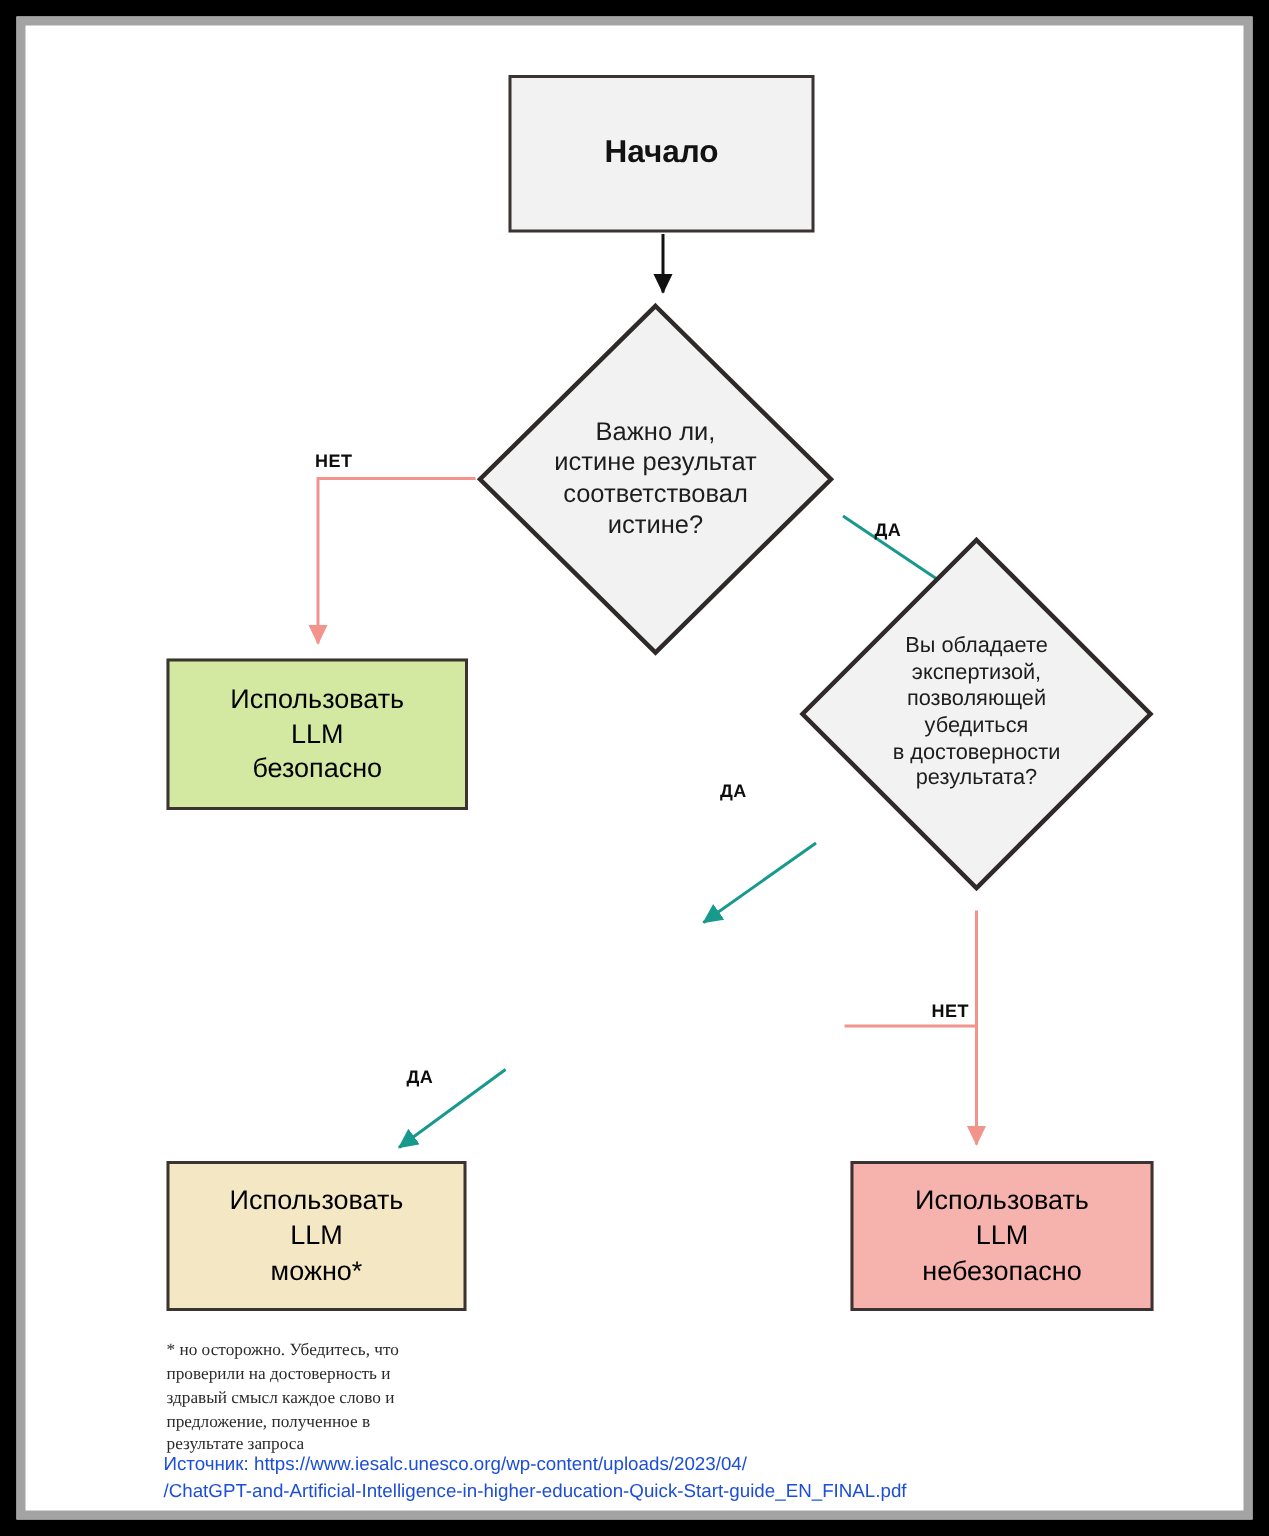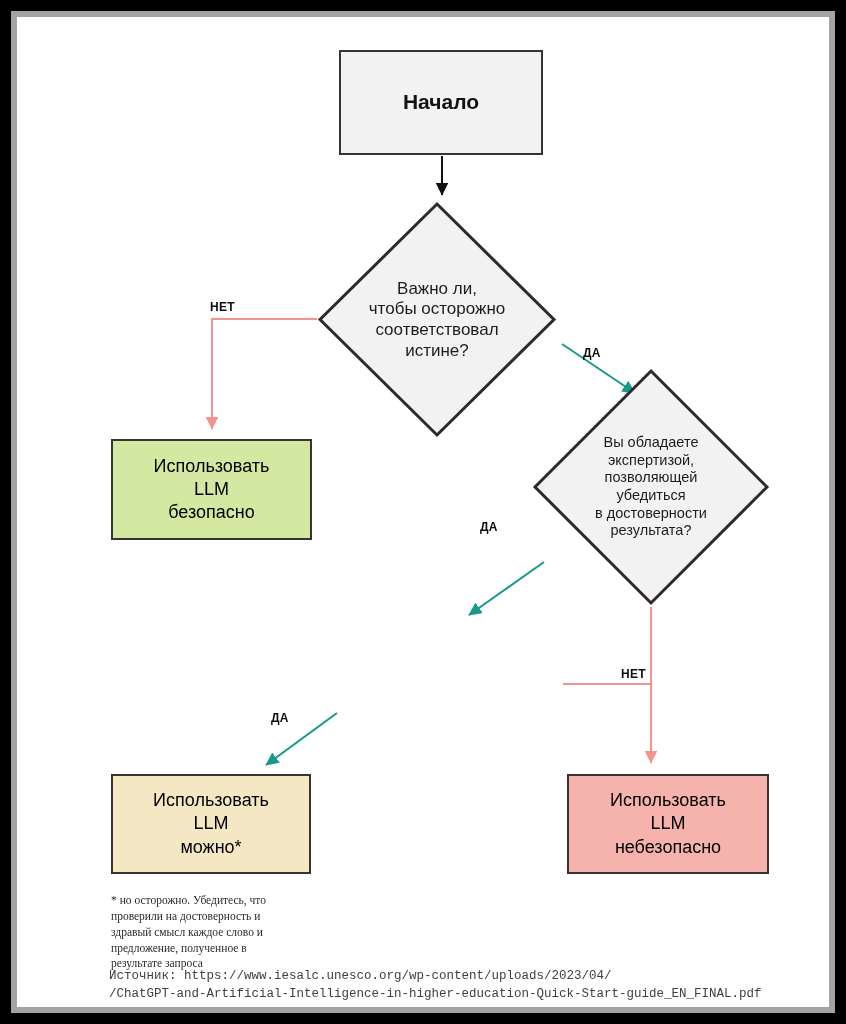--- a/index.html
+++ b/index.html
@@ -124,21 +124,21 @@
   #decision-truth {
     left: 300px;
     top: 184px;
     width: 240px;
     height: 237px;
   }
   #decision-truth .dtxt { font-size: 17px; }
 
   #decision-expertise {
     left: 515px;
-    top: 351px;
+    top: 340px;
     width: 238px;
     height: 238px;
   }
   #decision-expertise .dtxt { font-size: 14.5px; }
 
   #decision-responsibility {
     left: 303px;
     top: 549px;
     width: 241px;
     height: 237px;
@@ -173,23 +173,22 @@
     white-space: pre-line;
     font-family: Liberation Serif, serif;
   }
   #source {
     position: absolute;
     left: 92px;
     top: 950px;
     width: 680px;
     font-size: 12.5px;
     line-height: 1.45;
-    color: #404040;
-    white-space: pre-line;
-    font-family: Liberation Mono, monospace;
+    color: #1d4ed8;
+    white-space: pre-line;
   }
 </style>
 </head>
 <body>
 
 <div id="page">
   <div id="canvas">
 
     <svg id="wires" viewBox="0 0 846 1024">
       <defs>
@@ -222,21 +221,21 @@
 
     <div class="node rect" id="start-node">
       <div class="txt">Начало</div>
     </div>
 
     <div class="diamond" id="decision-truth">
       <svg class="shape" viewBox="0 0 240 237" preserveAspectRatio="none">
         <polygon points="120,3 237,118.5 120,234 3,118.5" fill="#f2f2f2" stroke="#2f2a29" stroke-width="3"></polygon>
       </svg>
       <div class="dtxt">Важно ли,
-чтобы осторожно
+истине результат
 соответствовал
 истине?</div>
     </div>
 
     <div class="diamond" id="decision-expertise">
       <svg class="shape" viewBox="0 0 238 238" preserveAspectRatio="none">
         <polygon points="119,3 235,119 119,235 3,119" fill="#f2f2f2" stroke="#2f2a29" stroke-width="3"></polygon>
       </svg>
       <div class="dtxt">Вы обладаете
 экспертизой,

